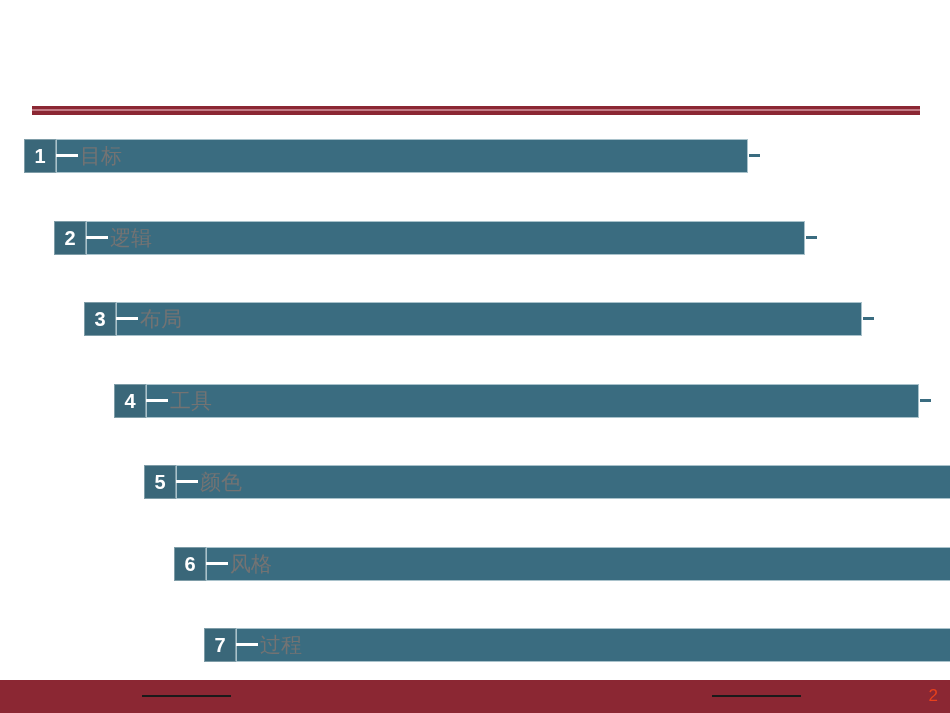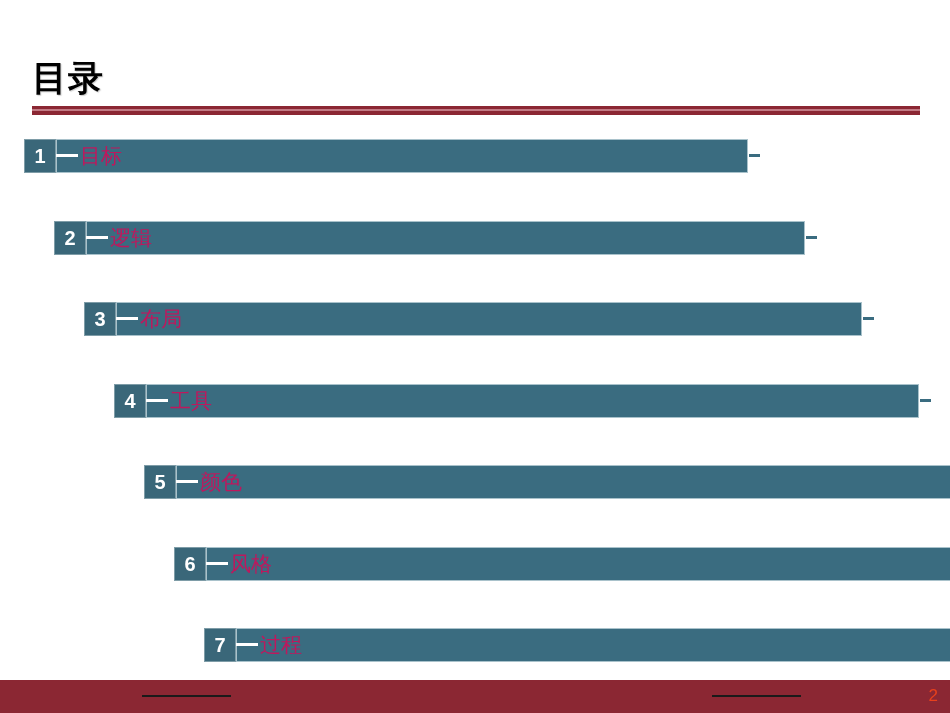--- a/index.html
+++ b/index.html
@@ -98,21 +98,21 @@
     z-index: 1;
   }
 
   .toc-label {
     position: absolute;
     left: 56px;
     top: 0;
     height: 34px;
     line-height: 34px;
     font-size: 21px;
-    color: #be185d;
+    color: #737373;
     white-space: nowrap;
     z-index: 4;
   }
 
   .toc-tick {
     position: absolute;
     top: 15px;
     width: 11px;
     height: 3px;
     background: #3a6c80;
@@ -145,21 +145,20 @@
     font-size: 17px;
     color: #e8401c;
     line-height: 20px;
   }
 </style>
 </head>
 <body>
 
 <div class="slide">
 
-  <div class="slide-title">目录</div>
 
   <div class="title-rule">
     <div class="title-rule-inner"></div>
   </div>
 
   <div class="toc" id="toc-list">
       <div class="toc-row" style="left: 24px; top: 139px;">
         <div class="toc-bar" style="width: 692px;"></div>
         <div class="toc-tick" style="left: 725px;"></div>
         <div class="toc-num">1</div>

